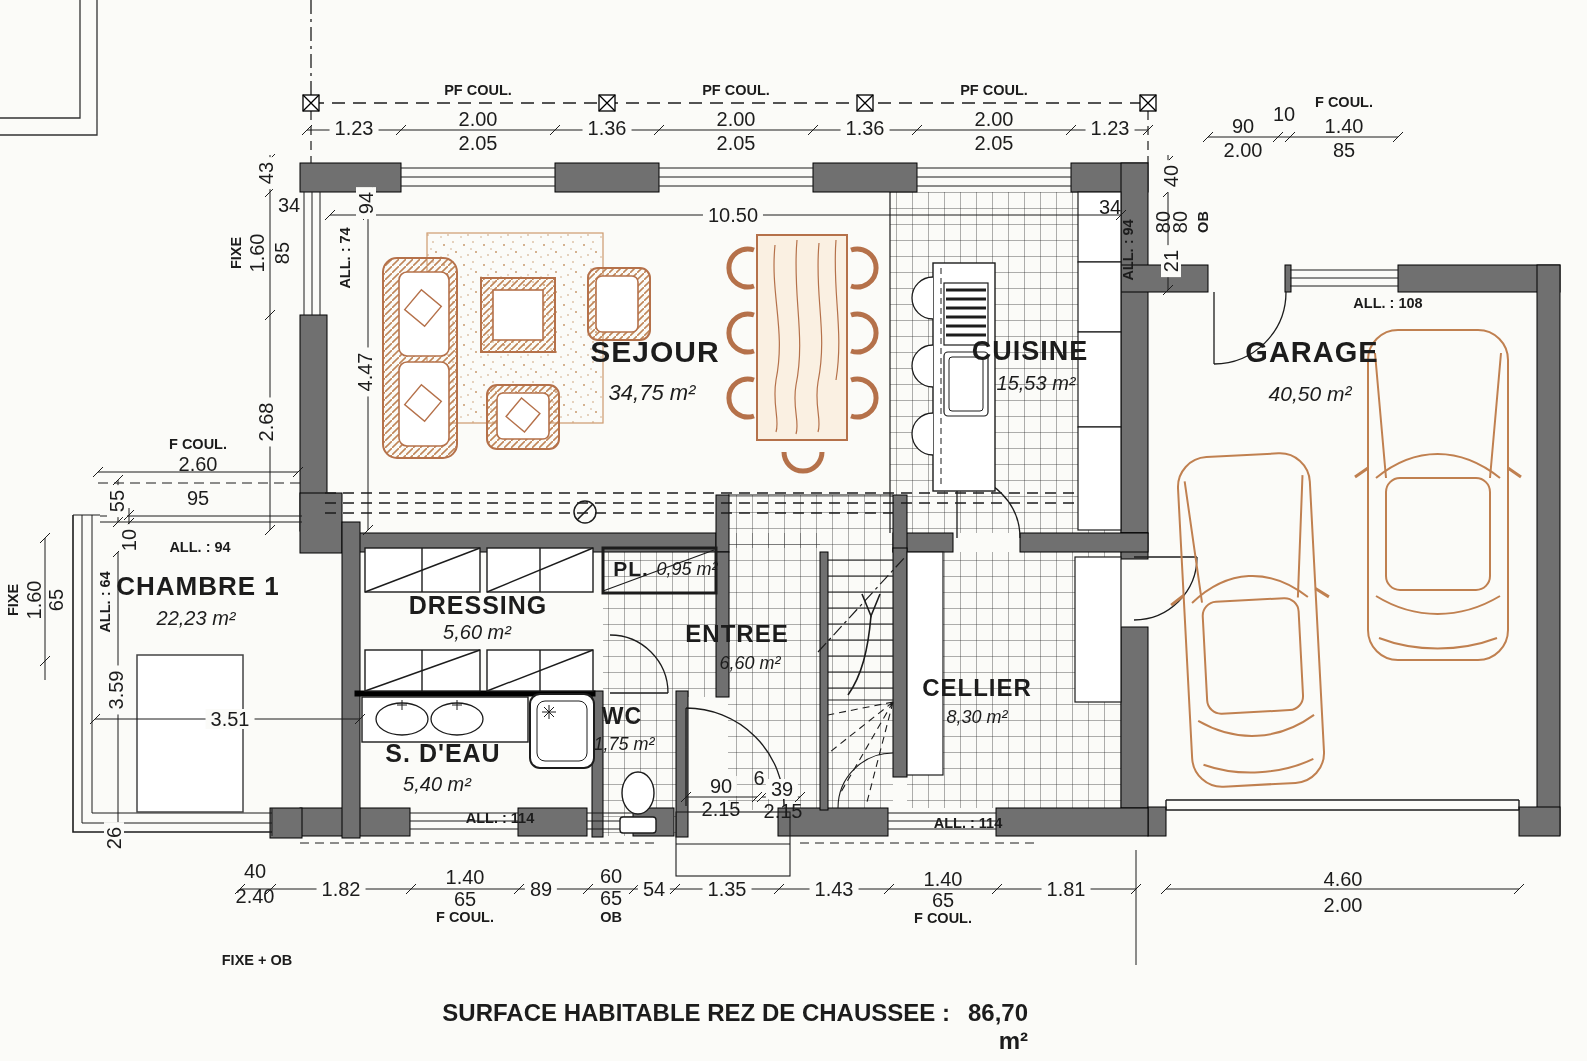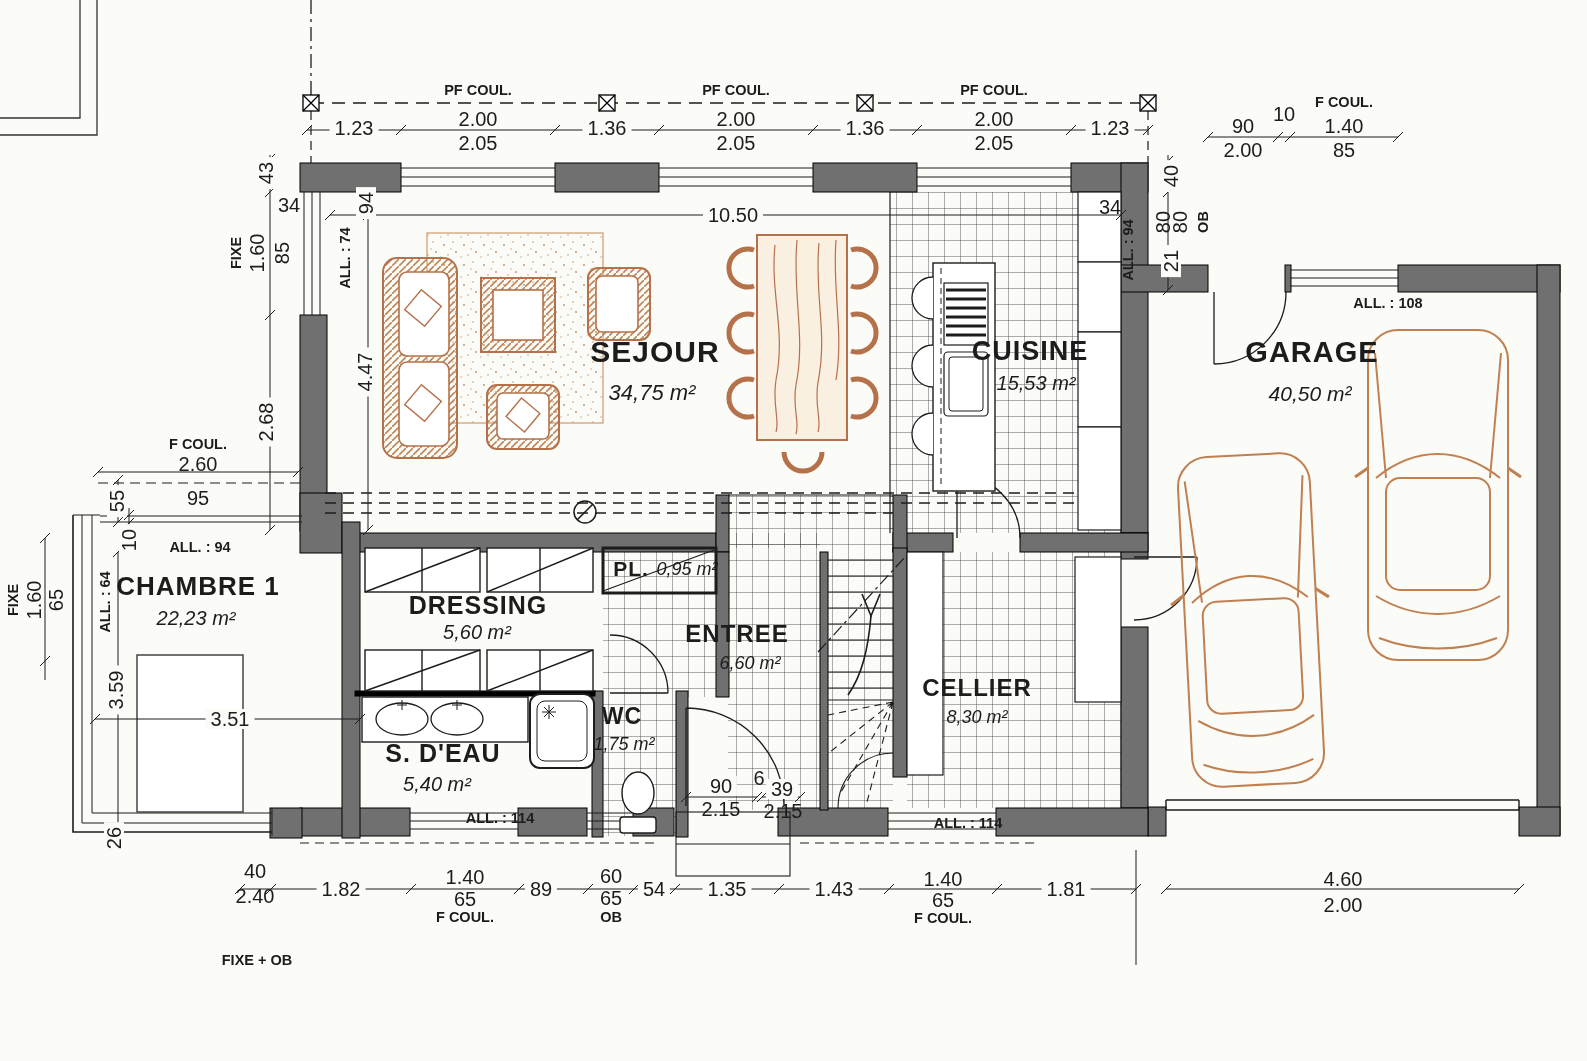--- a/index.html
+++ b/index.html
@@ -392,20 +392,23 @@
 
 <div class="lab rname" style="left:737px;top:634px;font-size:24px">ENTREE</div>
 <div class="lab rarea" style="left:750px;top:663px;font-size:18px">6,60 m²</div>
 
 <div class="lab rname" style="left:977px;top:688px;font-size:24px">CELLIER</div>
 <div class="lab rarea" style="left:977px;top:717px;font-size:18px">8,30 m²</div>
 
 <div class="lab rname" style="left:631px;top:568px;font-size:21px">PL.</div>
 <div class="lab rarea" style="left:687px;top:569px;font-size:18px">0,95 m²</div>
 
+<div class="footer-line" style="left:408px;top:999px">
+  <span>SURFACE HABITABLE REZ DE CHAUSSEE :</span><span class="val">86,70 m²</span>
+</div>
 
 <div id="gen-labels">
       <div class="lab d bg" style="left: 354px; top: 128px;">1.23</div>
       <div class="lab d" style="left: 478px; top: 119px;">2.00</div>
       <div class="lab d" style="left: 478px; top: 143px;">2.05</div>
       <div class="lab d bg" style="left: 607px; top: 128px;">1.36</div>
       <div class="lab d" style="left: 736px; top: 119px;">2.00</div>
       <div class="lab d" style="left: 736px; top: 143px;">2.05</div>
       <div class="lab d bg" style="left: 865px; top: 128px;">1.36</div>
       <div class="lab d" style="left: 994px; top: 119px;">2.00</div>

